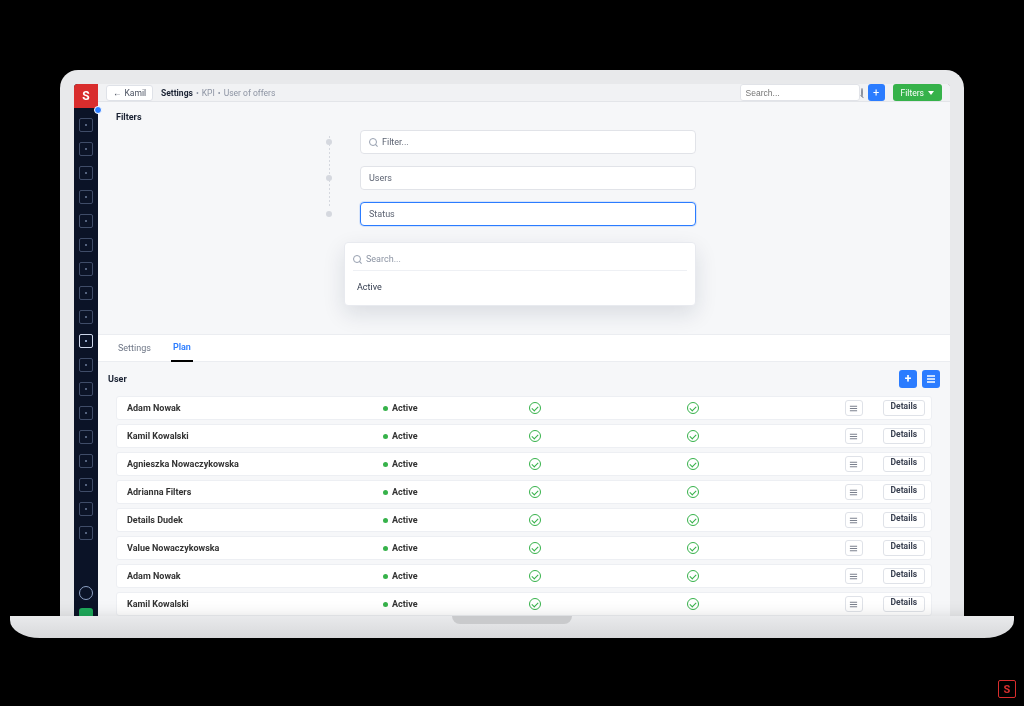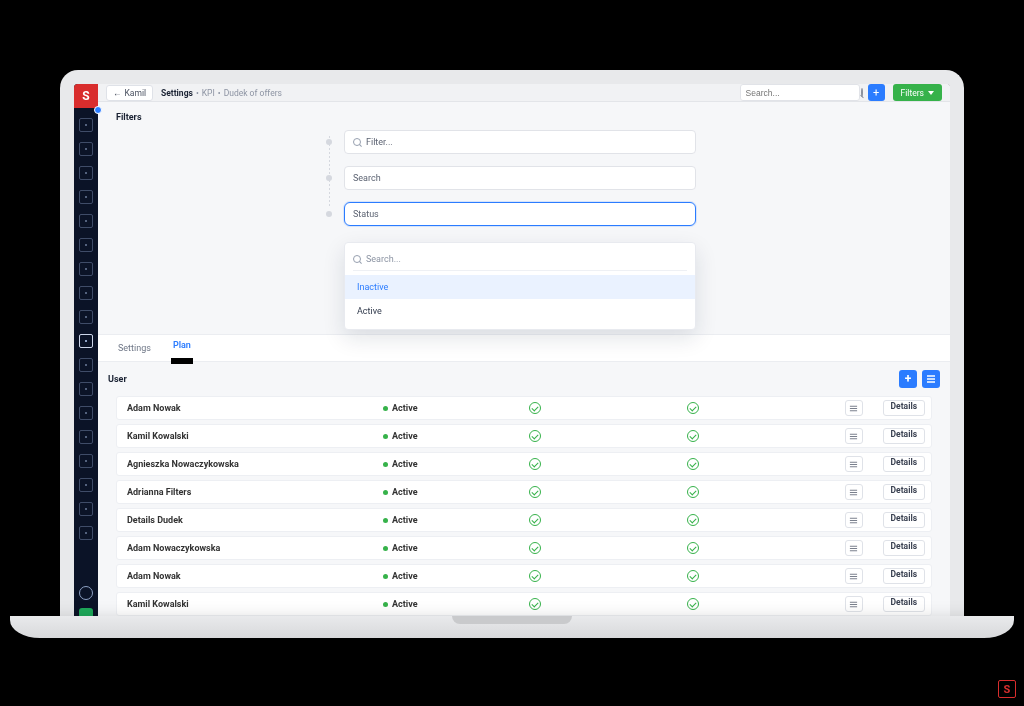--- a/index.html
+++ b/index.html
@@ -101,28 +101,28 @@
   .filters-btn{
     height:17px;background:#36b24a;border-radius:3px;color:#fff;
     display:flex;align-items:center;padding:0 8px;font-size:8.5px;gap:4px;cursor:pointer;
   }
   .chev{width:0;height:0;border-left:3px solid transparent;border-right:3px solid transparent;border-top:4px solid currentColor;}
 
   
   .filters-panel{padding:10px 18px 0 18px;}
   .filters-title{font-size:9px;font-weight:700;color:#1b2334;margin-bottom:8px;}
   .filter-rows{margin-left:210px;width:370px;display:flex;flex-direction:column;gap:12px;position:relative;}
-  .filter-row{display:flex;align-items:center;gap:12px;}
+  .filter-row{display:flex;align-items:center;gap:28px;}
   .dot{width:6px;height:6px;border-radius:50%;background:#d5d8df;flex-shrink:0;}
   .dot-line{position:absolute;left:2.5px;top:6px;width:1px;height:70px;background:repeating-linear-gradient(#d5d8df 0 2px, transparent 2px 4px);}
   .pill{
     flex:1;height:24px;background:#fff;border:1px solid #e1e3e8;border-radius:4px;
     display:flex;align-items:center;padding:0 8px;font-size:9px;color:#5c6372;gap:5px;
   }
-  .pill.focused{border-color:#2b7cff;box-shadow:0 0 0 1px rgba(43,124,255,.15);border-radius:6px;}
+  .pill.focused{border-color:#2b7cff;box-shadow:0 0 0 1px rgba(43,124,255,.15);}
   .mag-sm{width:8px;height:8px;border:1px solid #97a0b0;border-radius:50%;position:relative;}
   .mag-sm::after{content:"";position:absolute;width:3px;height:1px;background:#97a0b0;transform:rotate(45deg);bottom:-1px;right:-2px;}
 
   
   .dropdown{
     position:absolute; left:18px; top:112px; width:352px;
     background:#fff;border:1px solid #e8eaef;border-radius:4px;
     box-shadow:0 8px 22px rgba(20,30,60,.12);
     padding:6px 0;
     z-index:50;
@@ -132,21 +132,21 @@
   .dd-item.sel{background:#eaf2ff;color:#2b7cff;}
 
   
   .tabs-row{
     margin-top:108px;
     background:#fff;border-top:1px solid #ebedf1;border-bottom:1px solid #ebedf1;
     display:flex;align-items:center;gap:18px;padding:0 18px;height:28px;
     font-size:9px;color:#6f7787;
   }
   .tab{padding:8px 2px;cursor:pointer;}
-  .tab.active{color:#2b7cff;border-bottom:6px solid #000000;font-weight:600;}
+  .tab.active{color:#2b7cff;border-bottom:2px solid #000000;font-weight:600;}
 
   
   .header-row{
     display:flex;align-items:center;padding:8px 10px;font-size:9px;font-weight:700;color:#1b2334;
   }
   .header-row .sp{flex:1;}
   .sq-btn{width:18px;height:18px;border-radius:3px;display:flex;align-items:center;justify-content:center;margin-left:5px;cursor:pointer;}
   .sq-blue{background:#2b7cff;color:#fff;font-size:12px;}
   .sq-list{background:#2b7cff;color:#fff;}
   .sq-list svg{width:10px;height:10px;}
@@ -215,21 +215,21 @@
       <div class="topbar">
         <div class="back-btn">
           <span>←</span>
           <span>Kamil</span>
         </div>
         <div class="crumbs">
           <span class="b">Settings</span>
           <span class="s">•</span>
           <span class="s">KPI</span>
           <span class="s">•</span>
-          <span class="s">Dudek of offers</span>
+          <span class="s">User of offers</span>
         </div>
         <div class="top-spacer"></div>
         <div class="search-box">
           <input placeholder="Search..." style="">
           <span class="search-mag"></span>
         </div>
         <div class="add-btn">+</div>
         <div class="filters-btn">
           <span>Filters</span>
           <span class="chev"></span>
@@ -243,36 +243,35 @@
           <div class="filter-row">
             <div class="dot"></div>
             <div class="pill">
               <span class="mag-sm"></span>
               <span>Filter...</span>
             </div>
           </div>
           <div class="filter-row">
             <div class="dot"></div>
             <div class="pill">
-              <span>Search</span>
+              <span>Users</span>
             </div>
           </div>
           <div class="filter-row">
             <div class="dot"></div>
             <div class="pill focused">
               <span>Status</span>
             </div>
           </div>
 
           <div class="dropdown">
             <div class="dd-search">
               <span class="mag-sm"></span>
               <span>Search...</span>
             </div>
-            <div class="dd-item sel">Inactive</div>
             <div class="dd-item">Active</div>
           </div>
         </div>
       </div>
 
       <div class="tabs-row">
         <div class="tab">Settings</div>
         <div class="tab active">Plan</div>
       </div>
 
@@ -387,21 +386,21 @@
             <div class="col-actions">
               <div class="ham-btn">
                 <svg viewBox="0 0 10 10">
                   <path d="M1 2.5h8M1 5h8M1 7.5h8" stroke="#6b7280" stroke-width="1"></path>
                 </svg>
               </div>
               <div class="details-btn">Details</div>
             </div>
           </div>
           <div class="trow">
-            <div class="col-name">Adam Nowaczykowska</div>
+            <div class="col-name">Value Nowaczykowska</div>
             <div class="col-status">
               <span class="sdot"></span>
               <span>Active</span>
             </div>
             <div class="col-chk">
               <span class="chk-ic"></span>
             </div>
             <div class="col-chk">
               <span class="chk-ic"></span>
             </div>

